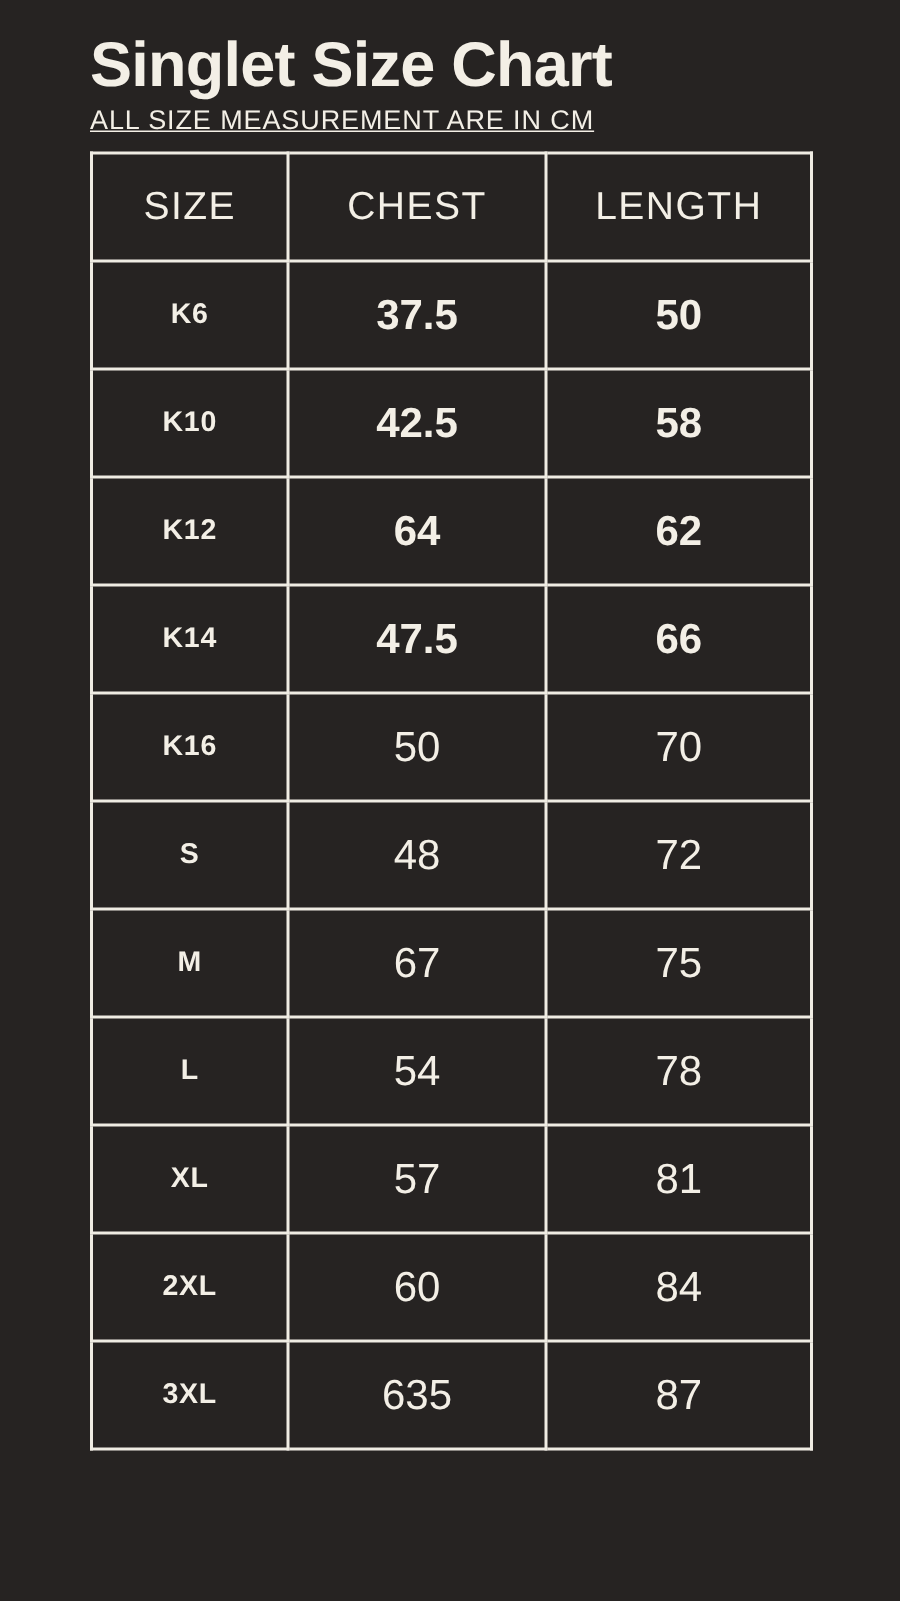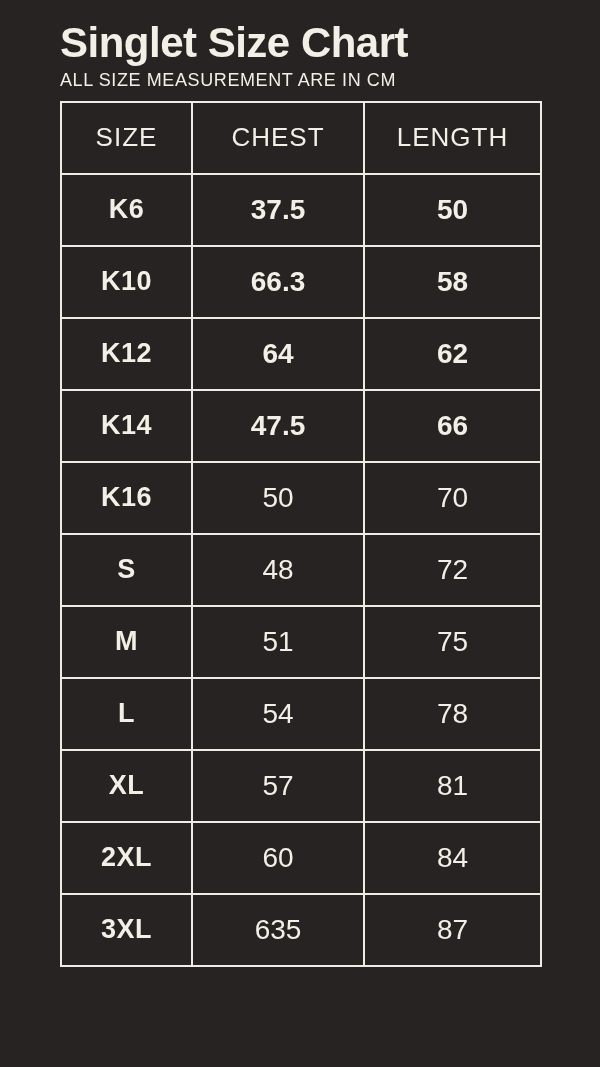--- a/index.html
+++ b/index.html
@@ -31,20 +31,21 @@
     letter-spacing: -0.5px;
     color: var(--fg);
   }
   .page-subtitle {
     margin: 4px 0 0 0;
     font-size: 18px;
     line-height: 1.2;
     font-weight: 400;
     letter-spacing: 0.6px;
     color: var(--fg);
+    text-decoration: underline;
   }
   table.size-chart {
     margin-top: 9px;
     border-collapse: collapse;
     table-layout: fixed;
     width: 480px;
   }
   table.size-chart col.c-size   { width: 131px; }
   table.size-chart col.c-chest  { width: 172px; }
   table.size-chart col.c-length { width: 177px; }
@@ -55,21 +56,21 @@
     text-align: center;
     vertical-align: middle;
     padding: 0;
   }
   table.size-chart th {
     font-size: 26px;
     font-weight: 400;
     letter-spacing: 1px;
   }
   table.size-chart td.size {
-    font-size: 27px;
+    font-size: 19px;
     font-weight: 700;
     letter-spacing: 0.5px;
     border-radius: 28px;
   }
   table.size-chart td.val {
     font-size: 28px;
     font-weight: 400;
   }
   table.size-chart tr.bold-row td.val {
     font-weight: 700;
@@ -98,21 +99,21 @@
     <tbody id="table-body">
   <tr class="bold-row">
     <td class="size">K6</td>
     <td class="val">37.5</td>
     <td class="val">50</td>
   </tr>
 
 
   <tr class="bold-row">
     <td class="size">K10</td>
-    <td class="val">66.3</td>
+    <td class="val">42.5</td>
     <td class="val">58</td>
   </tr>
 
   <tr class="bold-row">
     <td class="size">K12</td>
     <td class="val">64</td>
     <td class="val">62</td>
   </tr>
 
   <tr class="bold-row">
@@ -128,21 +129,21 @@
   </tr>
 
   <tr>
     <td class="size">S</td>
     <td class="val">48</td>
     <td class="val">72</td>
   </tr>
 
   <tr>
     <td class="size">M</td>
-    <td class="val">51</td>
+    <td class="val">67</td>
     <td class="val">75</td>
   </tr>
 
   <tr>
     <td class="size">L</td>
     <td class="val">54</td>
     <td class="val">78</td>
   </tr>
 
   <tr>

